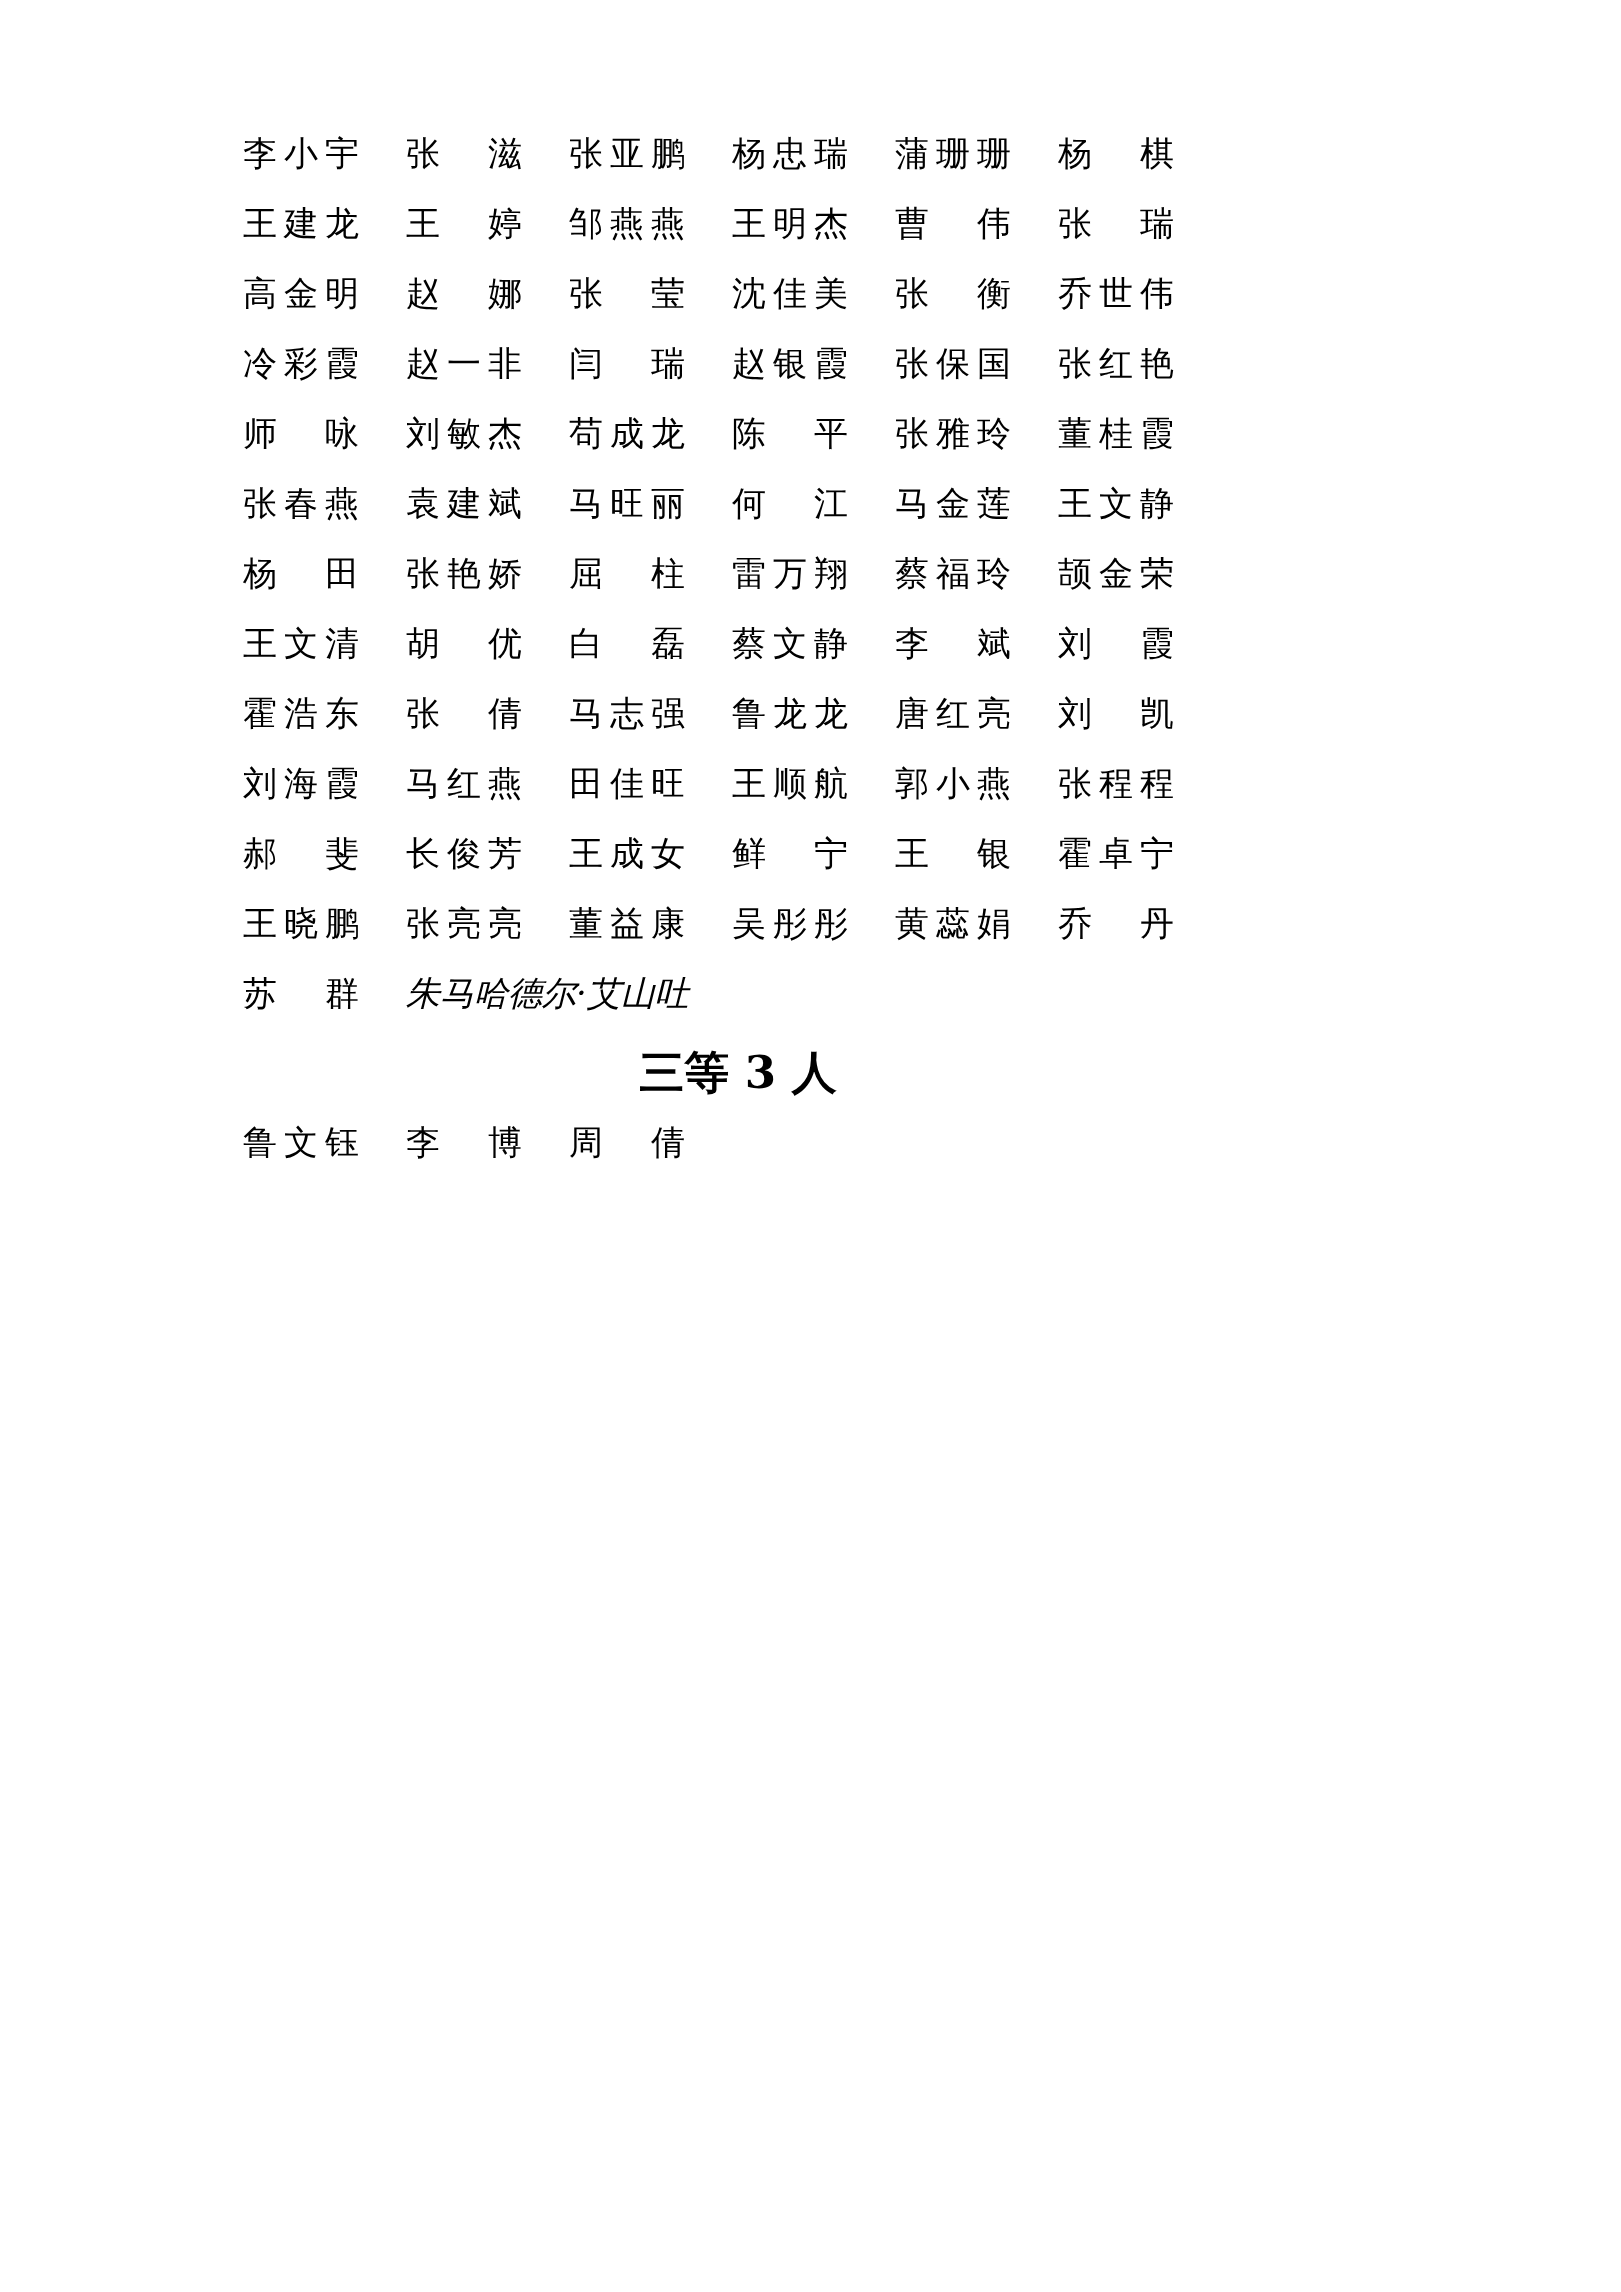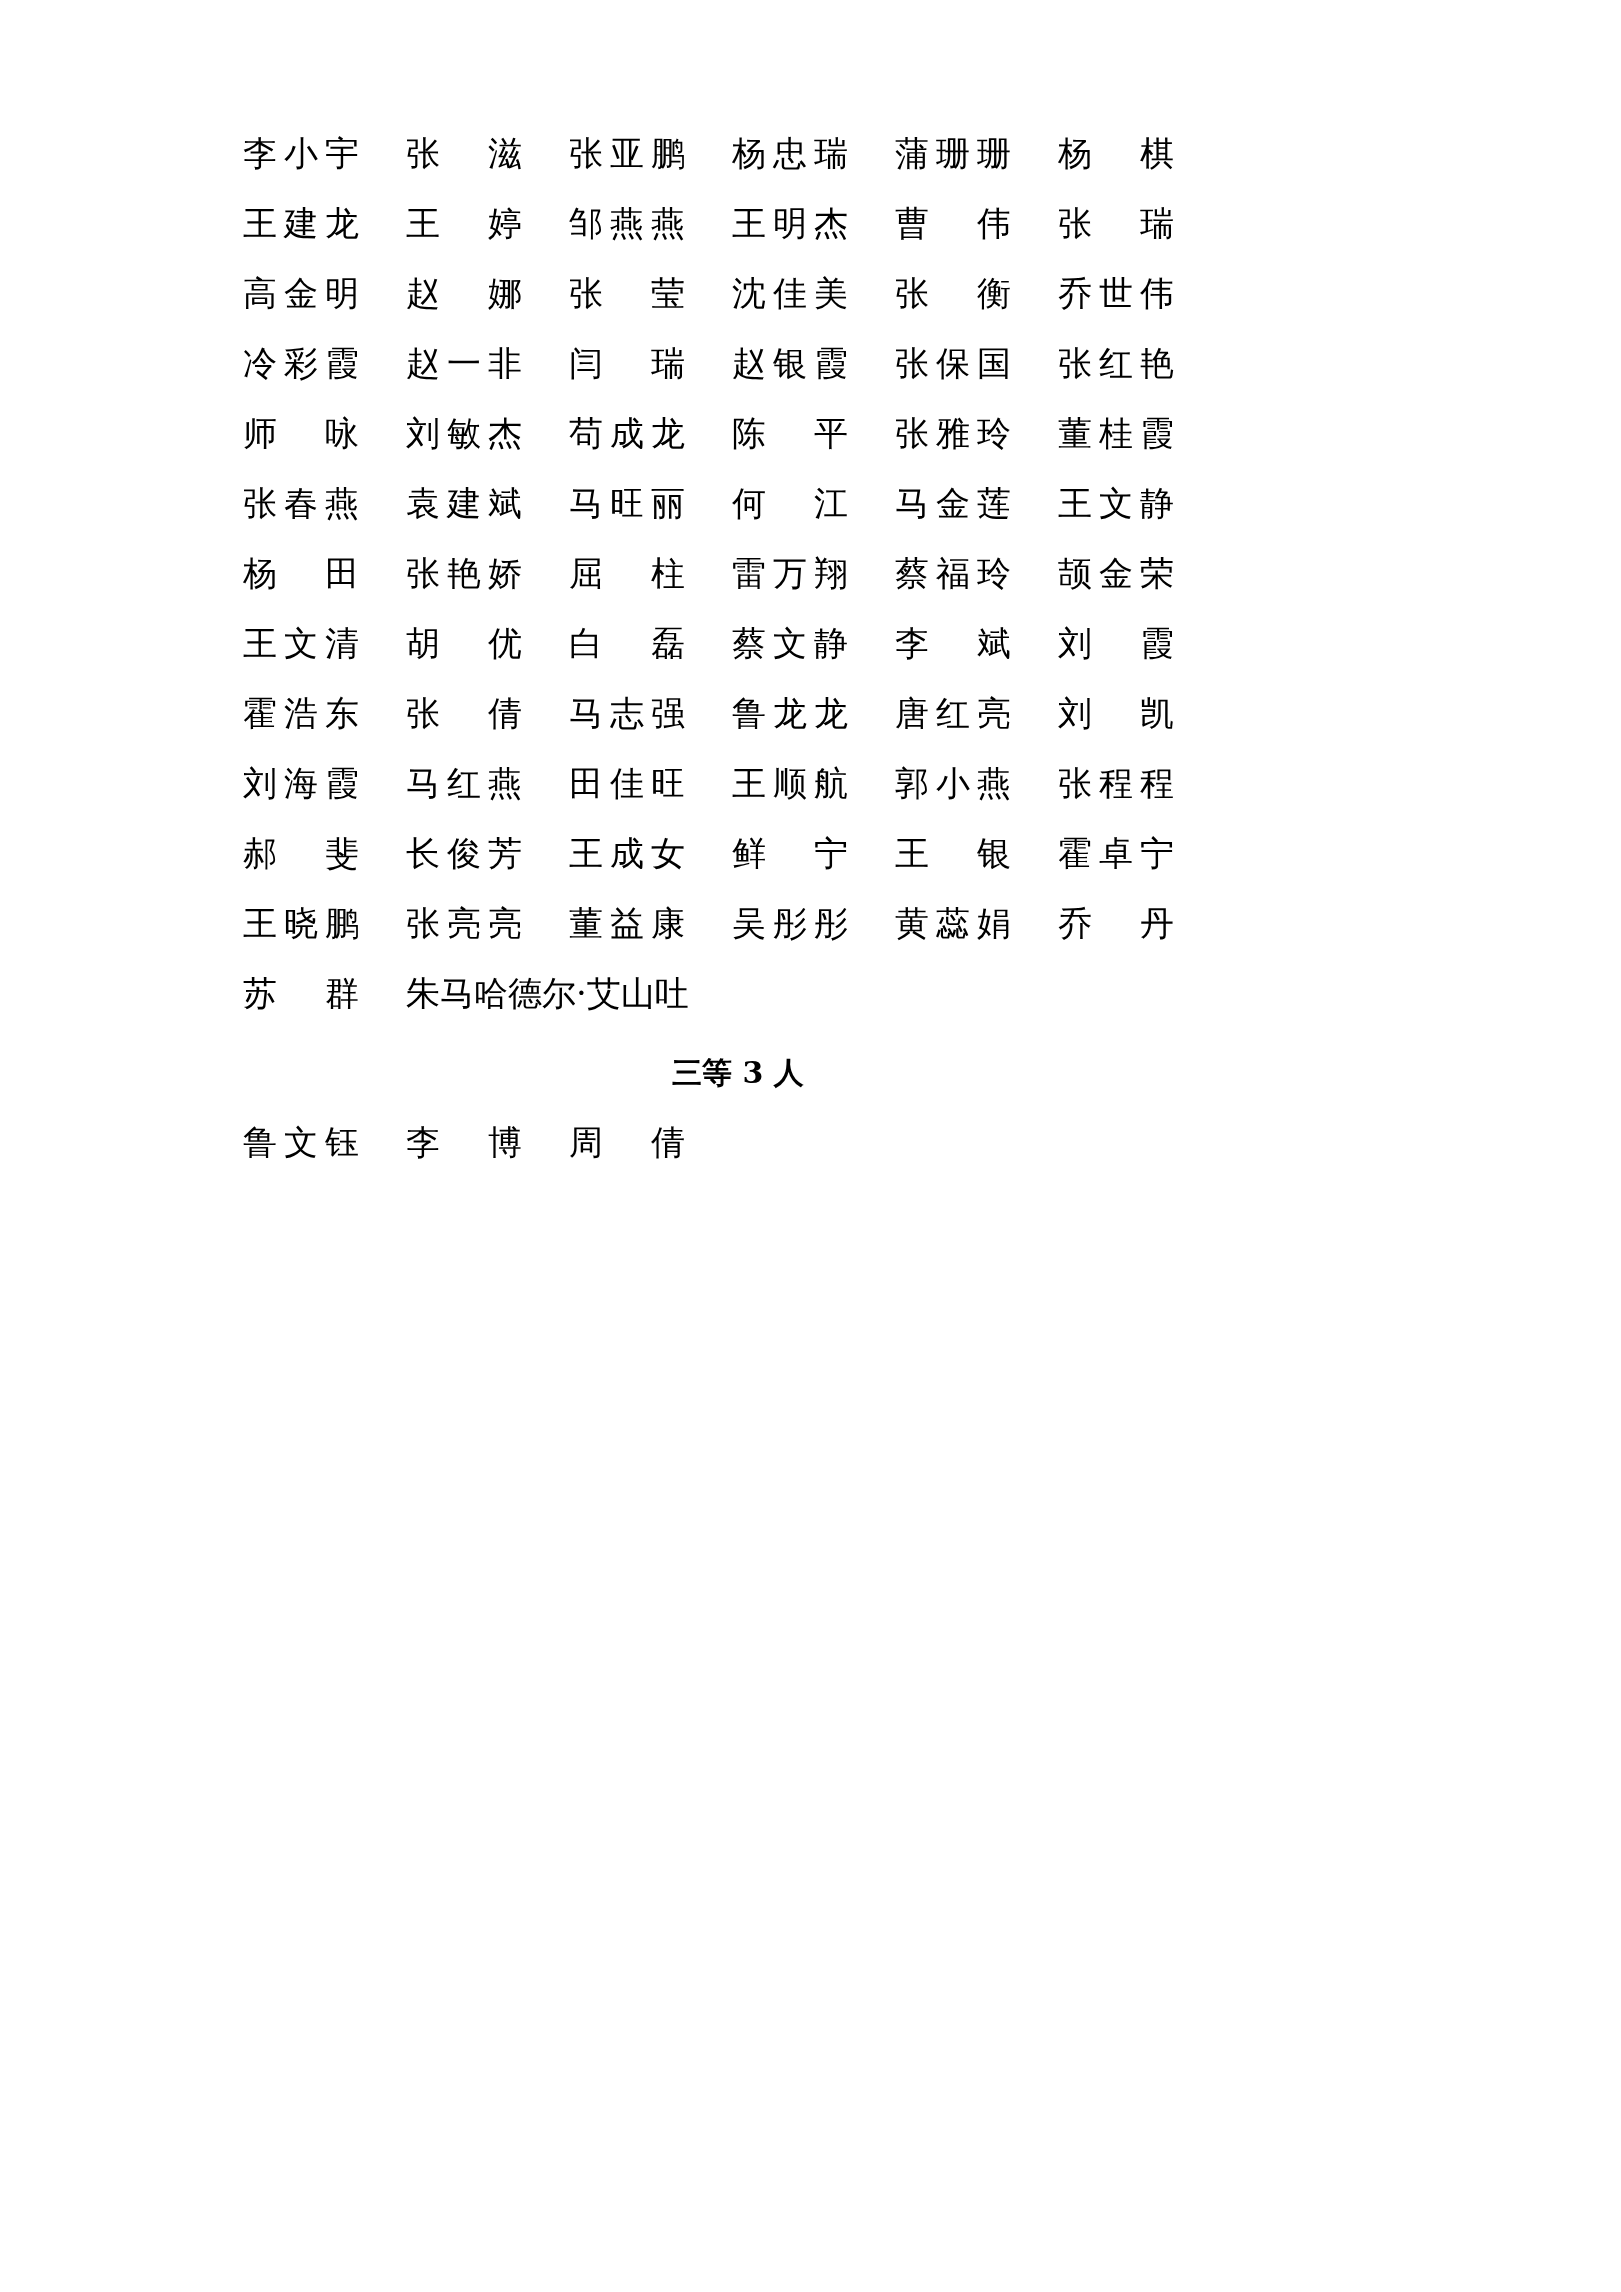--- a/index.html
+++ b/index.html
@@ -52,21 +52,21 @@
     width: 116px;
     justify-content: space-between;
   }
   .name-cell .nm.wide {
     width: auto;
     justify-content: flex-start;
   }
   .section-title {
     text-align: center;
     width: 990px;
-    font-size: 30px;
+    font-size: 45px;
     font-weight: bold;
     line-height: 69px;
     margin-top: 9.8px;
     font-family: "DejaVu Serif", "Liberation Serif", serif;
   }
   .tail-row {
     display: flex;
     flex-direction: row;
     align-items: baseline;
     height: 70px;
@@ -450,21 +450,21 @@
             <span>乔</span>
             <span>丹</span>
           </span></div>
     </div>
 
     <div class="name-row">
       <div class="name-cell"><span class="nm">
             <span>苏</span>
             <span>群</span>
           </span></div>
-      <div class="name-cell" style="width:auto;"><span class="nm wide">朱马哈德尔·艾山吐</span></div>
+      <div class="name-cell" style="width:auto;font-style:italic;"><span class="nm wide">朱马哈德尔·艾山吐</span></div>
     </div>
 
   </div>
 
   <div class="section-title">三等 3 人</div>
 
   <div class="tail-row">
     <div class="name-cell"><span class="nm">
           <span>鲁</span>
           <span>文</span>

